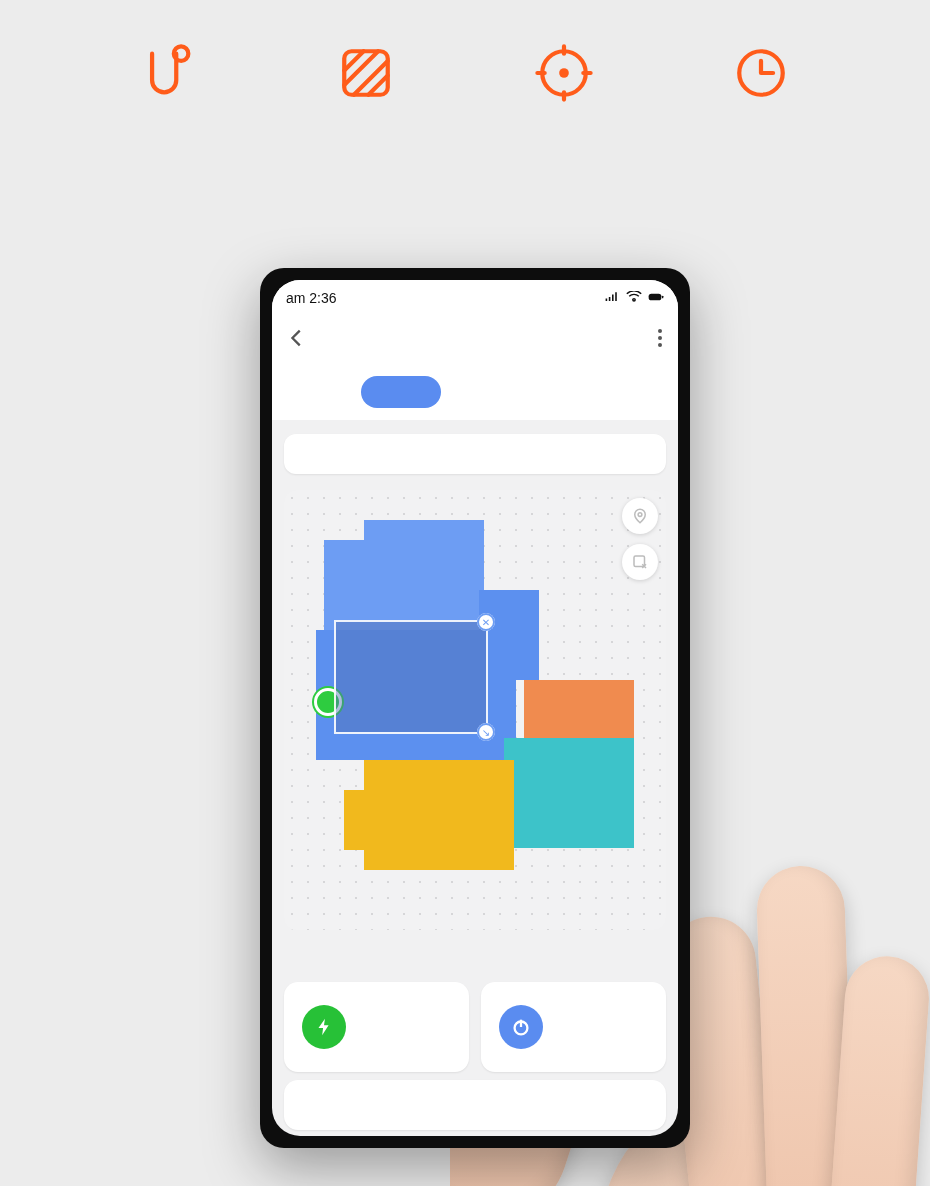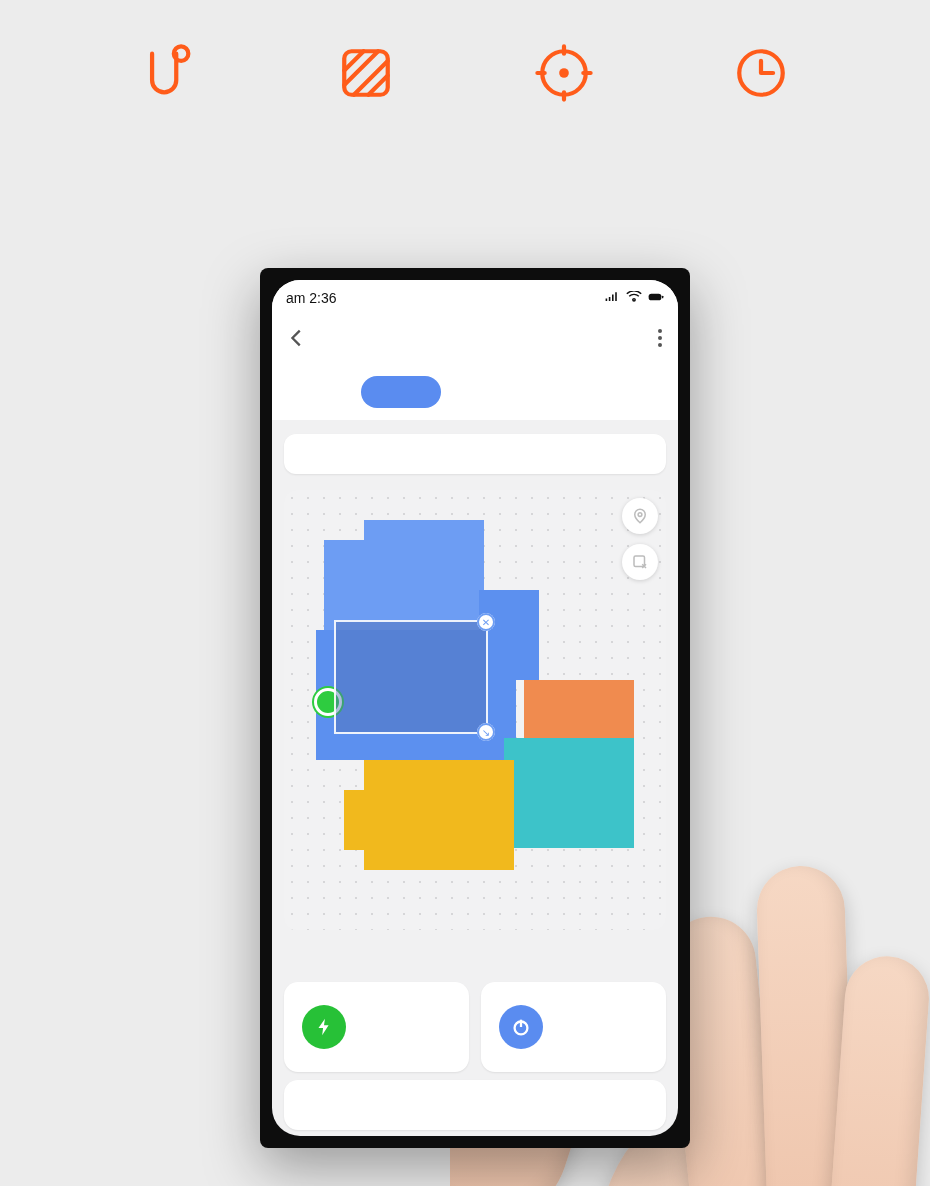--- a/index.html
+++ b/index.html
@@ -15,21 +15,21 @@
     position:absolute;top:42px;left:0;right:0;
     display:flex;justify-content:space-around;padding:0 70px;
   }
   .feature-icon{width:62px;height:62px;display:flex;align-items:center;justify-content:center;}
   .feature-icon svg{width:58px;height:58px;stroke:#ff5c1a;fill:none;stroke-width:3.5;stroke-linecap:round;stroke-linejoin:round;}
 
   
   .phone{
     position:absolute;left:260px;top:268px;
     width:430px;height:880px;
-    background:#0d0d0d;border-radius:8px;
+    background:#0d0d0d;border-radius:24px;
     box-shadow:0 20px 55px rgba(0,0,0,.35);
     padding:12px;box-sizing:border-box;
   }
   .screen{
     position:relative;width:100%;height:100%;
     background:#f1f1f2;border-radius:28px;overflow:hidden;
   }
 
   
   .statusbar{

